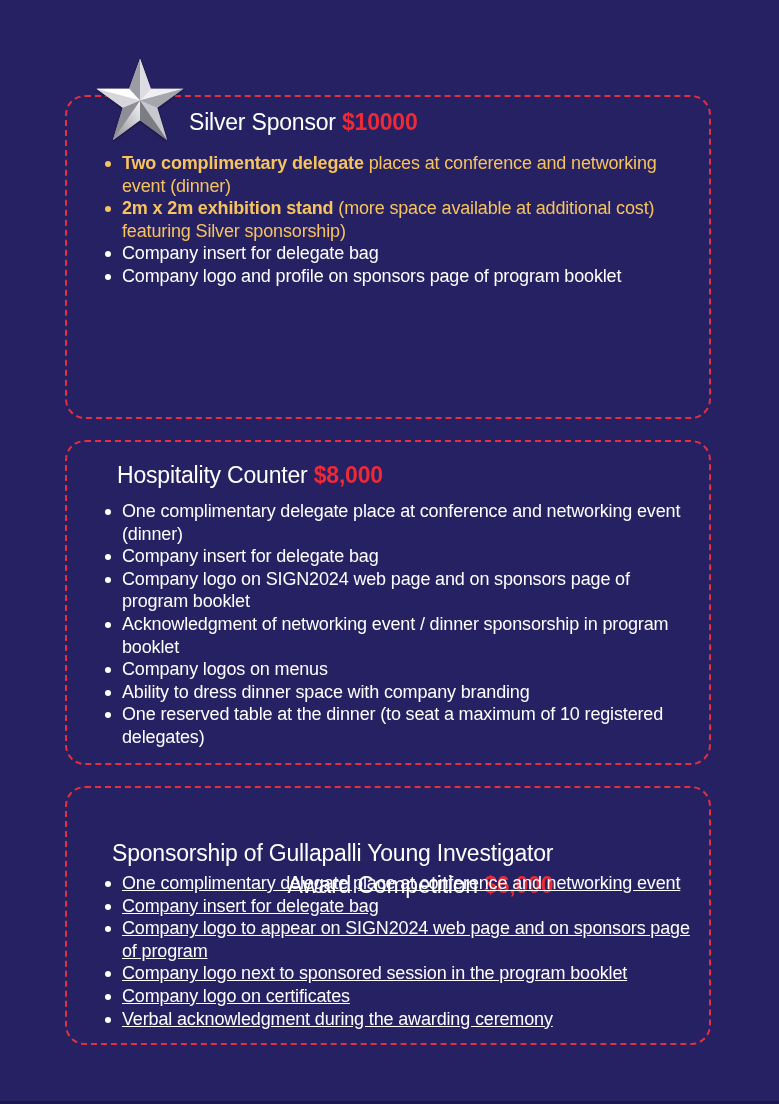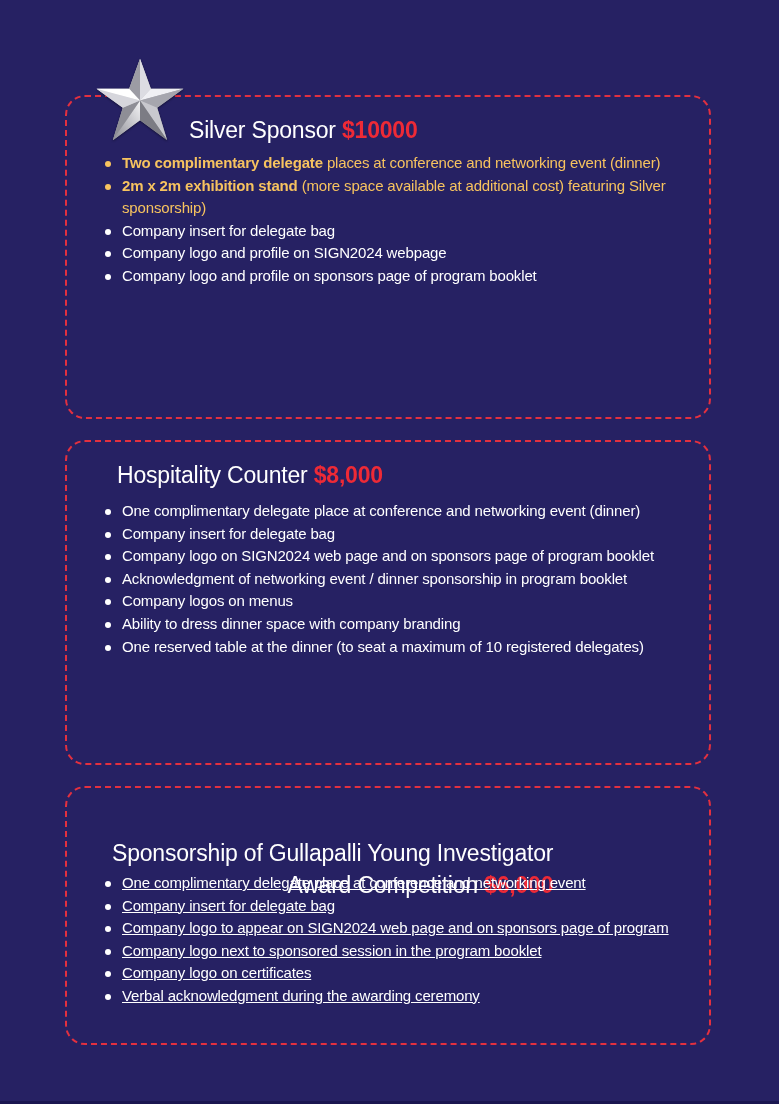--- a/index.html
+++ b/index.html
@@ -28,27 +28,27 @@
       filter: drop-shadow(0 1px 1px rgba(0,0,0,0.4));
     }
 
     .title {
       position: absolute;
       font-size: 23px; font-weight: normal; letter-spacing: -0.2px;
       white-space: nowrap; line-height: 32px;
     }
     .title .price { color: #ee2a36; font-weight: bold; }
 
-    .title-silver { left: 189px; top: 114px; }
+    .title-silver { left: 189px; top: 106px; }
     .title-hosp   { left: 117px; top: 459px; }
     .title-award  { left: 112px; top: 837px; line-height: 32px; text-align: right; }
 
     ul.benefits {
       position: absolute; margin: 0; padding: 0; list-style: none;
-      font-size: 15px; line-height: 22.6px; letter-spacing: -0.15px;
+      font-size: 18px; line-height: 22.6px; letter-spacing: -0.15px;
     }
     ul.benefits li { position: relative; padding-left: 21px; }
     ul.benefits li::before {
       content: ""; position: absolute; left: 4px; top: 9px;
       width: 6px; height: 6px; border-radius: 50%; background: #ffffff;
     }
     ul.benefits li.gold { color: #f7c35f; }
     ul.benefits li.gold::before { background: #f7c35f; }
     ul.benefits li .strong { font-weight: bold; }
 
@@ -88,21 +88,20 @@
 
 <div class="title title-silver">
   <span>Silver Sponsor</span>
   <span class="price">$10000</span>
 </div>
 
 <ul class="benefits list-silver">
   <li class="gold"><span class="strong">Two complimentary delegate</span><span> places at conference and networking event (dinner)</span></li>
   <li class="gold"><span class="strong">2m x 2m exhibition stand</span><span> (more space available at additional cost) featuring Silver sponsorship)</span></li>
   <li><span>Company insert for delegate bag</span></li>
-  <li><span>Company logo and profile on SIGN2024 webpage</span></li>
   <li><span>Company logo and profile on sponsors page of program booklet</span></li>
 </ul>
 
 <div class="box box-hosp"></div>
 <div class="title title-hosp">
   <span>Hospitality Counter</span>
   <span class="price">$8,000</span>
 </div>
 <ul class="benefits list-hosp">
   <li>One complimentary delegate place at conference and networking event (dinner)</li>

